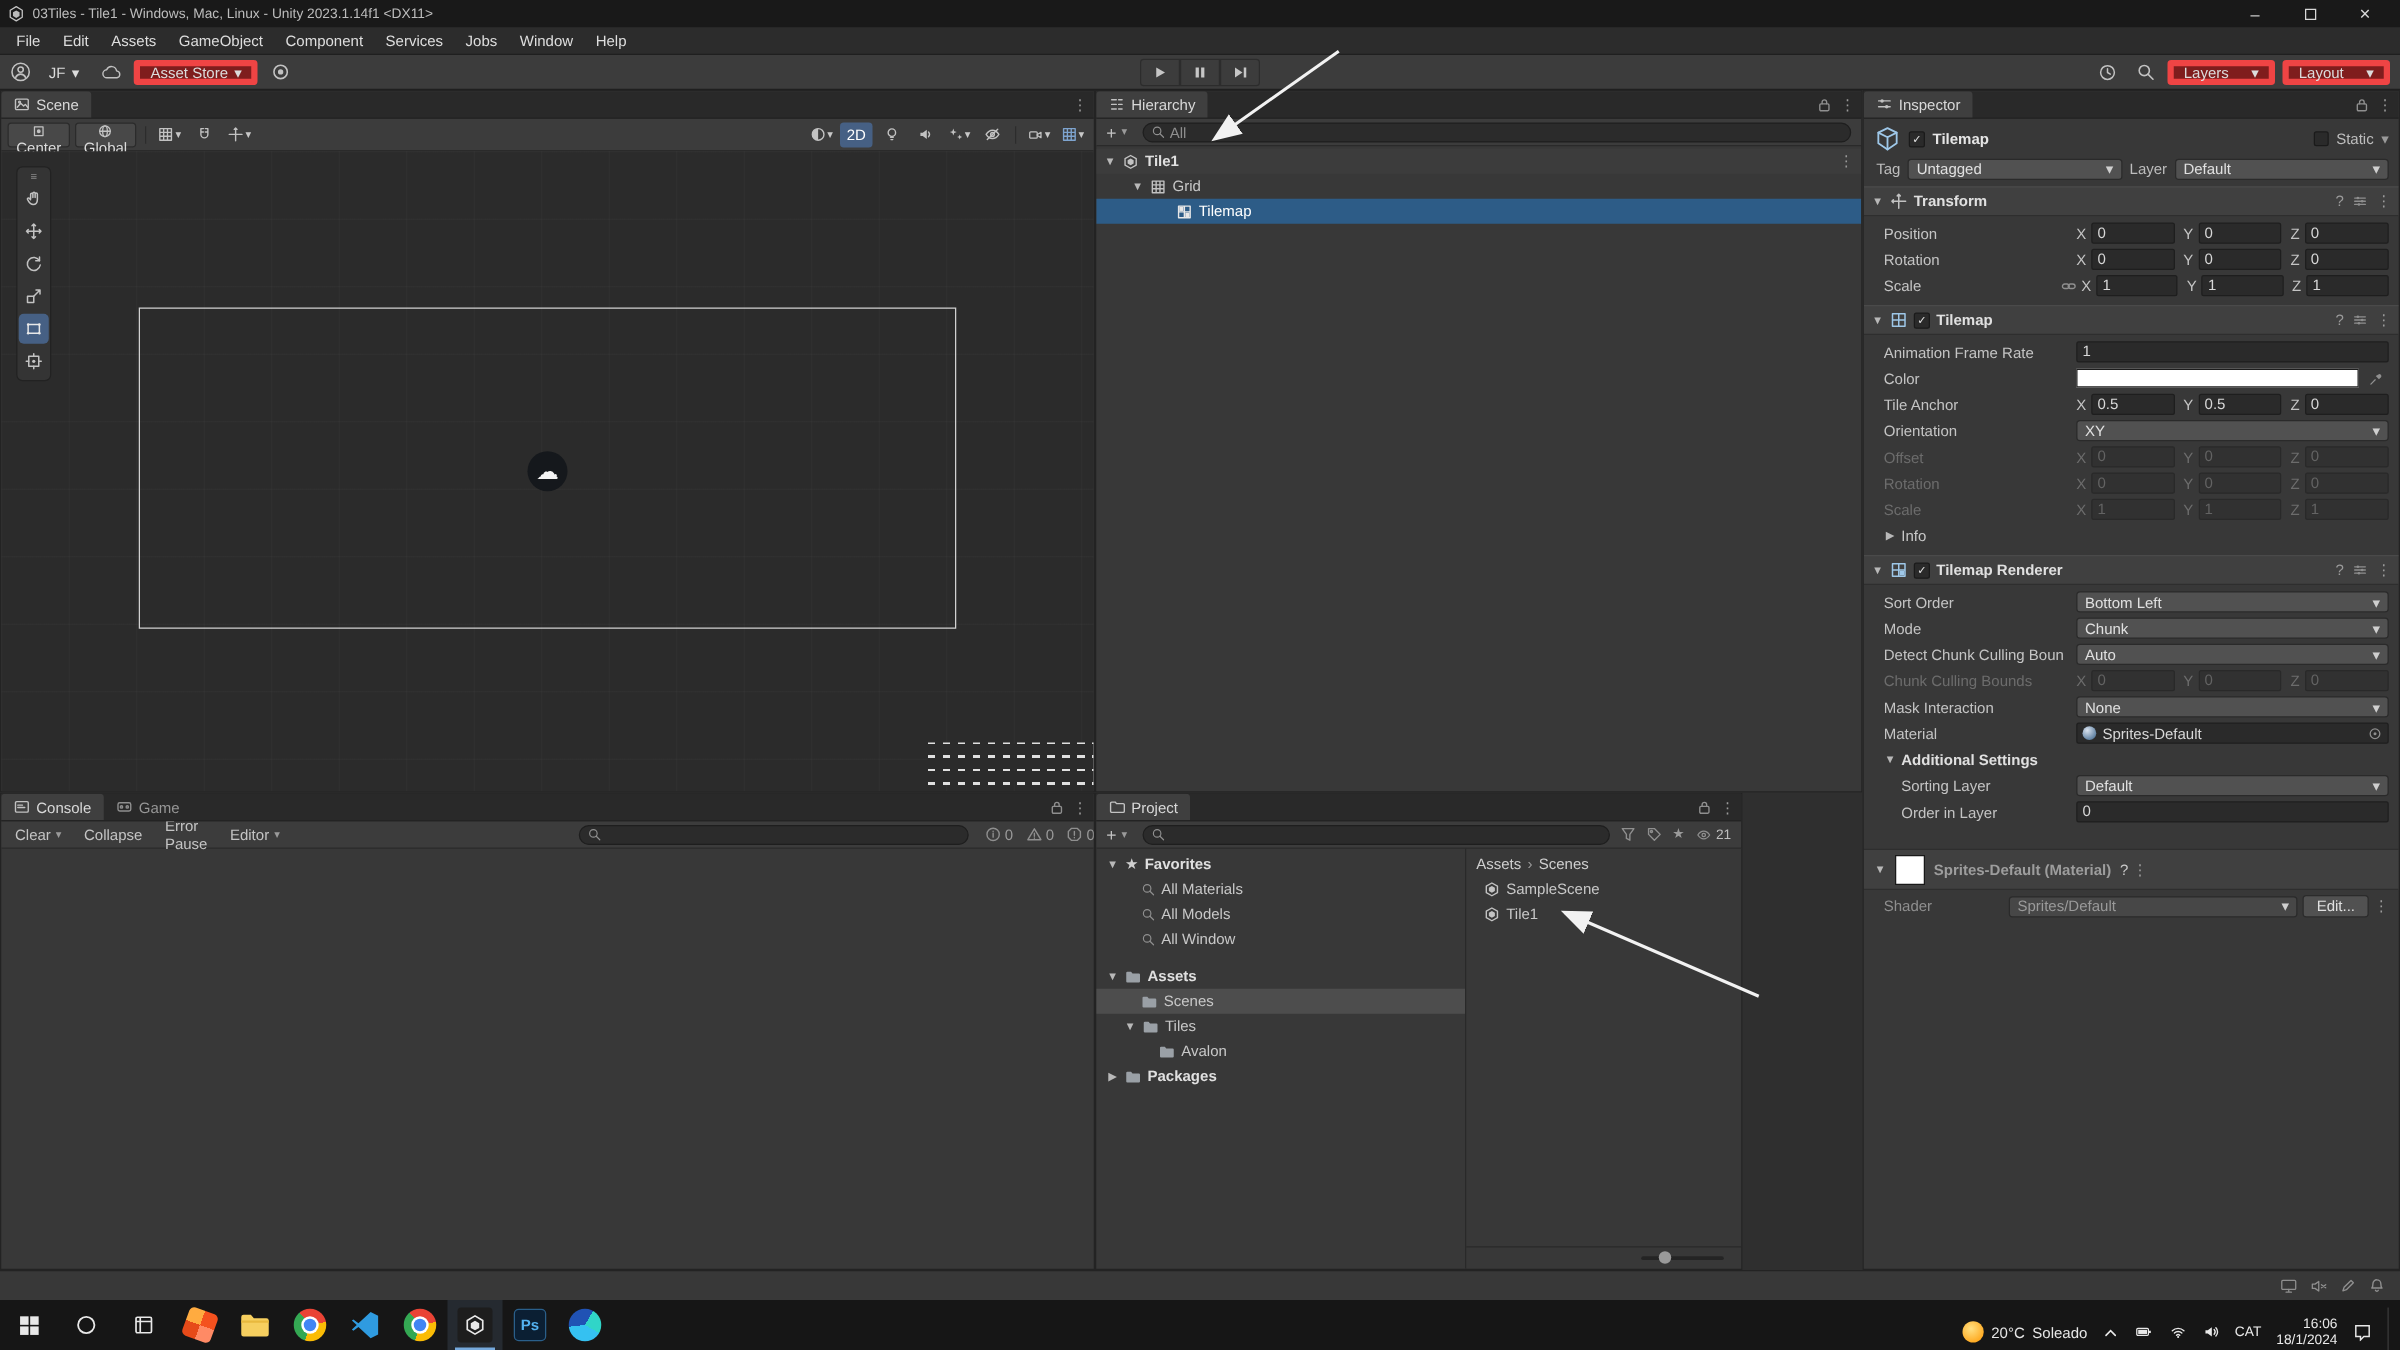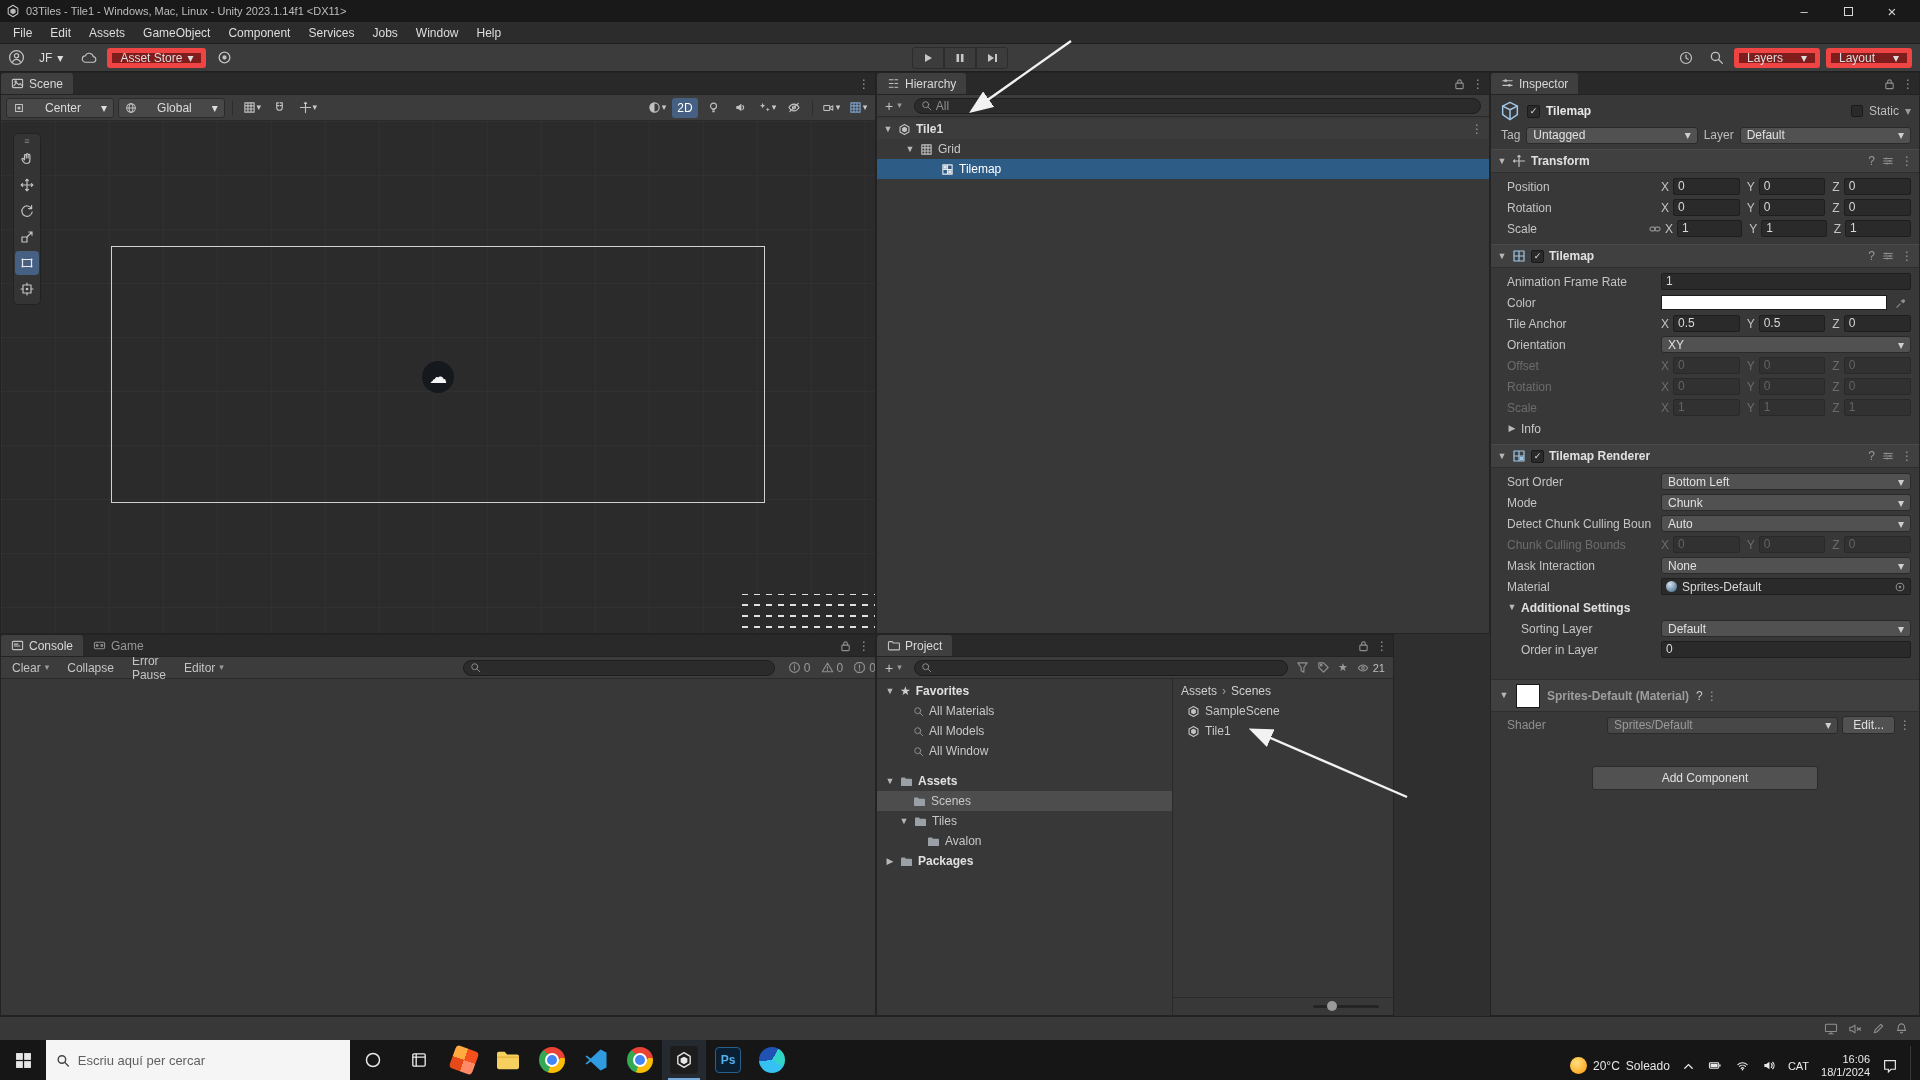--- a/index.html
+++ b/index.html
@@ -41,21 +41,21 @@
 .tab{display:flex;align-items:center;gap:5px;padding:0 10px;color:#969696;}
 .tab.active{background:#3f3f3f;color:#d8d8d8;border-radius:3px 3px 0 0;}
 .strip-icons{position:absolute;right:5px;top:0;height:22px;display:flex;align-items:center;gap:7px;color:#9a9a9a;}
 .ptoolbar{height:22px;background:#3c3c3c;border-bottom:1px solid #2a2a2a;display:flex;align-items:center;padding:0 4px;gap:4px;}
 .spill{flex:1;display:flex;align-items:center;gap:4px;height:16px;background:#2b2b2b;border:1px solid #1e1e1e;border-radius:8px;padding:0 6px;color:#8f8f8f;margin:0 4px;min-width:0;}
 .sep{width:1px;height:14px;background:#2c2c2c;margin:0 3px;}
 .kebab{color:#9a9a9a;}
 
 
 #sceneTb{height:26px;background:#3c3c3c;border-bottom:1px solid #2a2a2a;display:flex;align-items:center;padding:0 5px;gap:4px;}
-.sc-dd{display:flex;align-items:center;gap:20px;background:#484848;border:1px solid #2b2b2b;border-radius:3px;height:20px;padding:0 6px;color:#dcdcdc;}
+.sc-dd{display:flex;align-items:center;gap:0;background:#484848;border:1px solid #2b2b2b;border-radius:3px;height:20px;padding:0 6px;color:#dcdcdc;flex-direction:column;}
 .sc-ic{width:24px;height:20px;display:flex;align-items:center;justify-content:center;gap:1px;border-radius:3px;}
 .sc-ic.toggled{background:#466084;color:#fff;}
 #sceneContent{position:absolute;left:0;top:48px;right:0;bottom:0;background:#2b2b2b;
  background-image:linear-gradient(rgba(140,140,140,0.06) 1px,transparent 1px),linear-gradient(90deg,rgba(140,140,140,0.06) 1px,transparent 1px);
  background-size:54px 54px;}
 #gridRect{position:absolute;left:110px;top:125px;width:654px;height:257px;border:1px solid rgba(238,238,238,0.85);}
 #cloudSprite{position:absolute;left:421px;top:240px;width:32px;height:32px;border-radius:50%;background:#15181c;display:flex;align-items:center;justify-content:center;color:#f4f4f4;font-size:18px;}
 #tilePattern{position:absolute;left:741px;top:473px;width:133px;height:34px;
  background-image:repeating-linear-gradient(0deg,rgba(43,43,43,0) 0 2px,#2b2b2b 2px 11px),repeating-linear-gradient(90deg,#e0e0e0 0 6px,transparent 6px 12px);}
 #toolstrip{position:absolute;left:12px;top:12px;width:28px;background:#343434;border:1px solid #222;border-radius:5px;display:flex;flex-direction:column;align-items:center;padding:2px 0;}
@@ -1015,25 +1015,20 @@
           <span>Sprites/Default</span>
           <span class="gly">▾</span>
         </span>
         <span class="btn">
             <span>Edit...</span>
           </span>
         <span class="gly kebab">⋮</span>
       </div>
     </div>
 
-    <div id="addComp">
-      <span class="btn">
-          <span>Add Component</span>
-        </span>
-    </div>
   </div>
 </div>
 
 <div id="statusbar">
   <div id="statusIcons">
     <svg class="ic dim" width="14" height="12" viewBox="0 0 16 14">
         <rect x="1.5" y="1.5" width="13" height="8.5" rx="1"></rect>
         <path d="M5.5 12.5h5M8 10v2.5"></path>
       </svg>
     <svg class="ic dim" width="14" height="12" viewBox="0 0 16 14">
@@ -1063,27 +1058,20 @@
   <div class="tk-btn">
     <svg width="17" height="17" viewBox="0 0 16 16">
         <g fill="#e8e8e8">
           <rect x="1" y="1" width="6.4" height="6.4"></rect>
           <rect x="8.6" y="1" width="6.4" height="6.4"></rect>
           <rect x="1" y="8.6" width="6.4" height="6.4"></rect>
           <rect x="8.6" y="8.6" width="6.4" height="6.4"></rect>
         </g>
       </svg>
   </div>
-  <div id="tkSearch">
-    <svg width="15" height="15" viewBox="0 0 14 14" style="stroke:#444;fill:none;stroke-width:1.4;stroke-linecap:round">
-        <circle cx="6" cy="6" r="3.8"></circle>
-        <path d="M8.9 8.9 12.5 12.5"></path>
-      </svg>
-    <input type="text" placeholder="Escriu aquí per cercar" style="">
-  </div>
   <div class="tk-btn">
     <svg width="18" height="18" viewBox="0 0 16 16" style="stroke:#e8e8e8;fill:none;stroke-width:1.3">
         <circle cx="8" cy="8" r="5.8"></circle>
       </svg>
   </div>
   <div class="tk-btn">
     <svg width="18" height="18" viewBox="0 0 16 16" style="stroke:#e8e8e8;fill:none;stroke-width:1.2">
         <rect x="2.5" y="2.5" width="11" height="11" rx="1"></rect>
         <path d="M2.5 5.5h11M5.5 2.5v11"></path>
       </svg>

